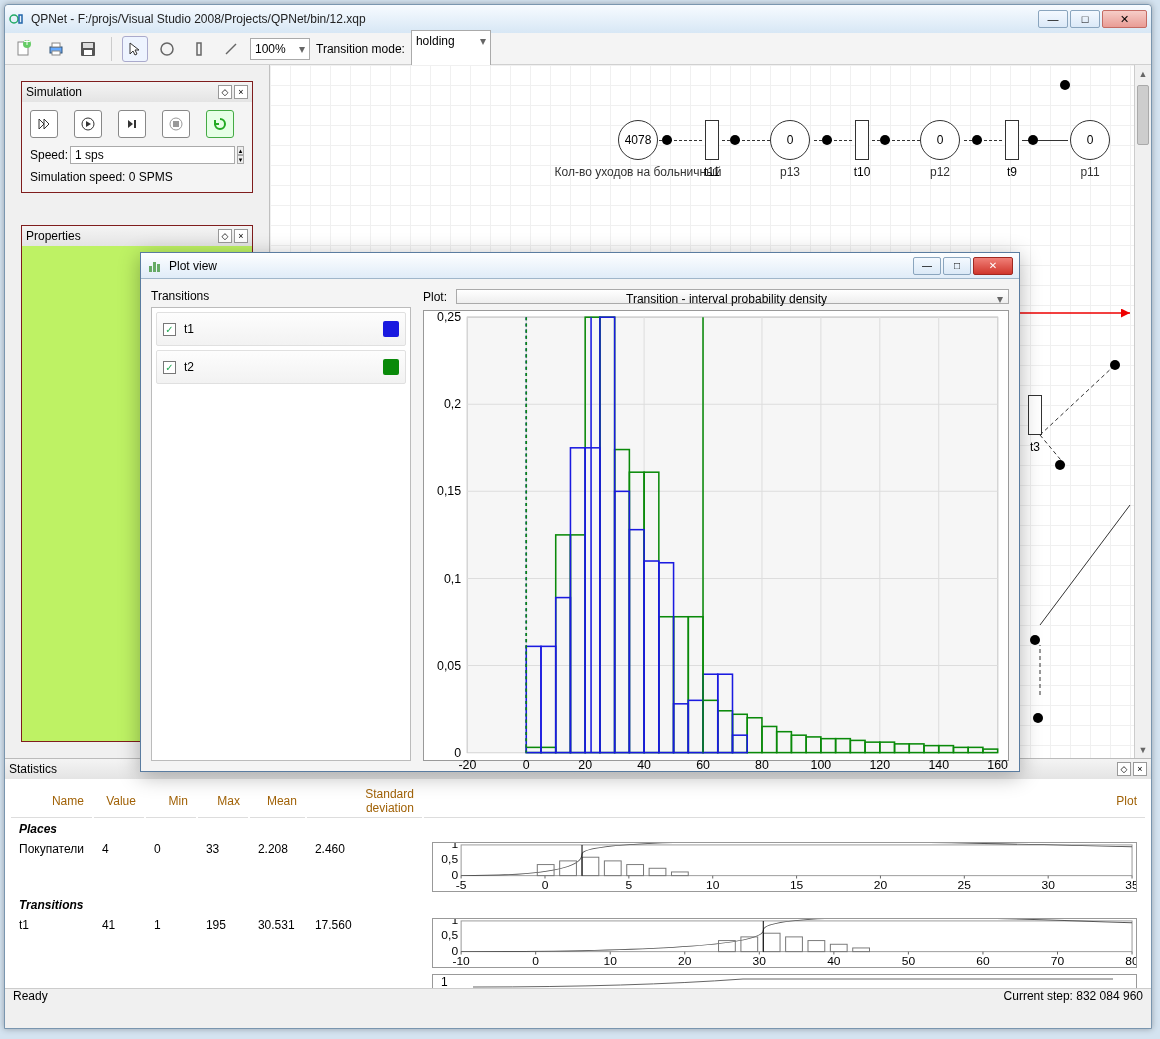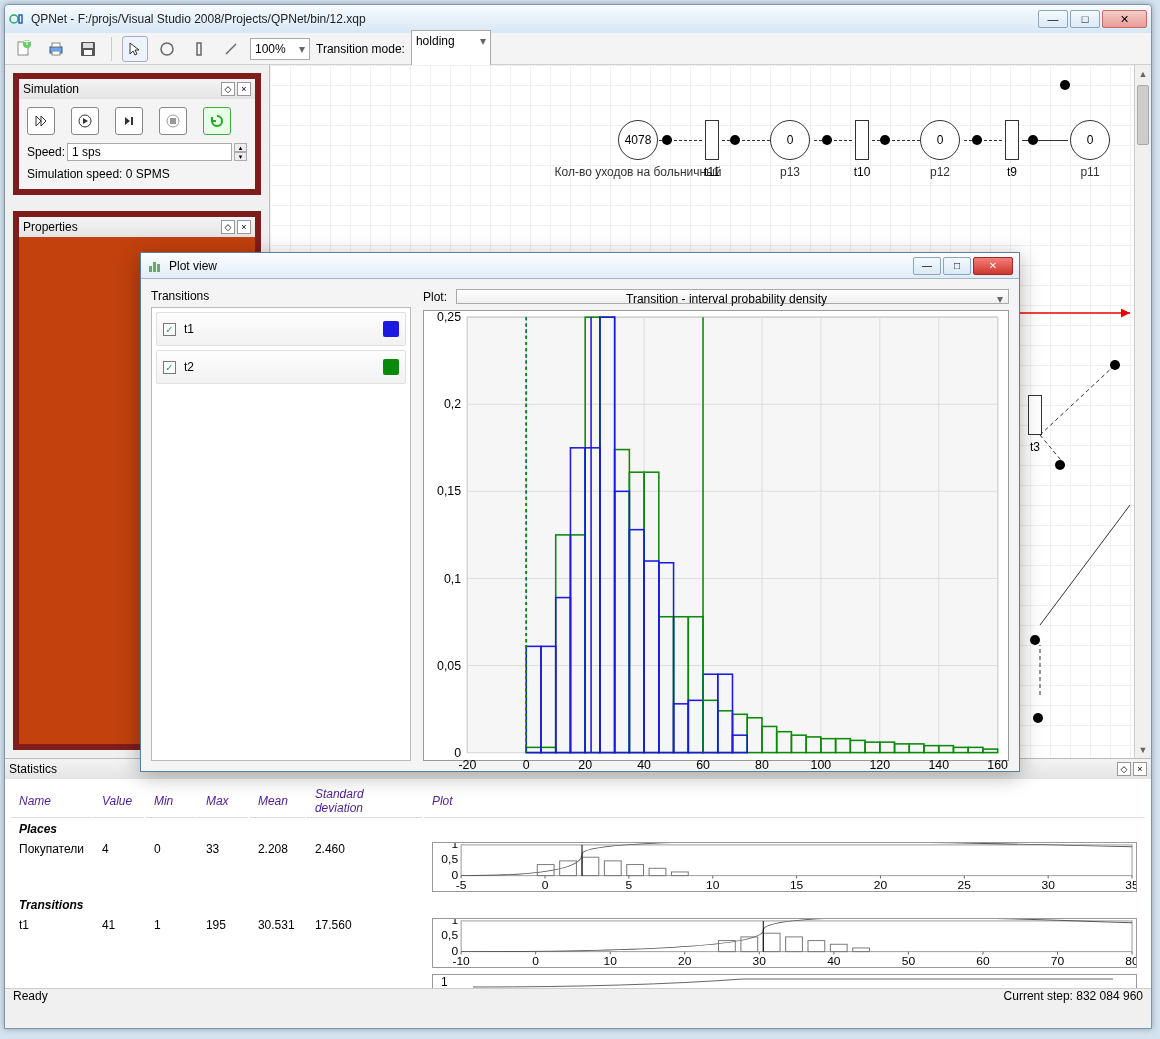--- a/index.html
+++ b/index.html
@@ -20,21 +20,21 @@
 .tb-btn { width: 26px; height: 26px; border: 1px solid transparent; display: flex; align-items: center; justify-content: center; border-radius: 3px; }
 .tb-sep { width:1px; height:24px; background:#ccc; margin:0 4px; }
 .zoom-sel { width:60px; height:22px; border:1px solid #aaa; background:#fff; padding:0 16px 0 4px; position:relative; line-height:20px;}
 .zoom-sel::after { content:"▾"; position:absolute; right:4px; top:0; color:#666; }
 .trans-sel { width:80px; height:38px; border:1px solid #aaa; background:#fff; padding:0 16px 0 4px; position:relative; line-height:20px;}
 .trans-sel::after { content:"▾"; position:absolute; right:4px; top:0; color:#666;}
 
 .main-area { flex:1; display:flex; position:relative; overflow:hidden; }
 
 .left-dock { width:265px; display:flex; flex-direction:column; border-right:1px solid #c0c0c0;}
-.panel { border:6px solid #7f1d1d; background:#c2410c; margin:8px; }
+.panel { border:1px solid #7f1d1d; background:#bef264; margin:16px; }
 .panel-hdr { height:20px; background:linear-gradient(#f4f4f4,#e4e4e4); display:flex; align-items:center; padding:0 4px; font-size:12px;}
 .panel-hdr .sp { flex:1; }
 .panel-hdr .pbtn { width:14px; height:14px; border:1px solid #999; margin-left:2px; display:flex; align-items:center; justify-content:center; font-size:9px; background:#fff;}
 .sim-body { padding:8px; background:#f4f4f4;}
 .sim-row { display:flex; gap:16px; margin-bottom:8px;}
 .sim-btn { width:28px; height:28px; border:1px solid #888; border-radius:3px; background:#fff; display:flex; align-items:center; justify-content:center;}
 .speed-row { display:flex; align-items:center; gap:2px; margin-bottom:6px;}
 .speed-row input { flex:1; height:18px; border:1px solid #aaa; padding:0 4px; background:#fff;}
 .spin { width:14px; display:flex; flex-direction:column;}
 .spin div{ height:9px; border:1px solid #aaa; font-size:7px; text-align:center; line-height:7px; background:#eee;}
@@ -71,21 +71,21 @@
 .plot-sel::after{ content:"▾"; position:absolute; right:5px; top:0; color:#666;}
 .chart-area { flex:1; position:relative; border:1px solid #999; background:#fff;}
 .chart-svg { position:absolute; inset:0; }
 
 .stats-panel { height:230px; border-top:1px solid #bbb; background:#f4f4f4; display:flex; flex-direction:column;}
 .stats-hdr { height:20px; background:linear-gradient(#f4f4f4,#e4e4e4); display:flex; align-items:center; padding:0 4px;}
 .stats-hdr .sp{flex:1;}
 .stats-hdr .pbtn { width:14px; height:14px; border:1px solid #999; margin-left:2px; font-size:9px; display:flex; align-items:center; justify-content:center; background:#fff;}
 .stats-body { flex:1; background:#fff; overflow:hidden; position:relative; padding:4px;}
 .stats-table { width:100%; }
-.stats-table th { text-align:left; font-weight:normal; padding:2px 8px; border-bottom:1px solid #ddd; color:#4c1d95;font-style:italic;}
+.stats-table th { text-align:right; font-weight:normal; padding:2px 8px; border-bottom:1px solid #ddd; color:#a16207;}
 .stats-table td { padding:2px 8px; vertical-align:top;}
 .stats-cat { font-weight:bold; font-style:italic; padding:4px 2px;}
 .mini-plot { border:1px solid #999; height:50px; background:#fff; position:relative;}
 
 .statusbar { height:40px; background:#f0f0f0; border-top:1px solid #ccc; display:flex; align-items:flex-start; padding:0 8px;}
 .statusbar .sp{flex:1;}
 svg .grid{ stroke:#ddd; stroke-width:1;}
 </style>
 </head>
 <body>

